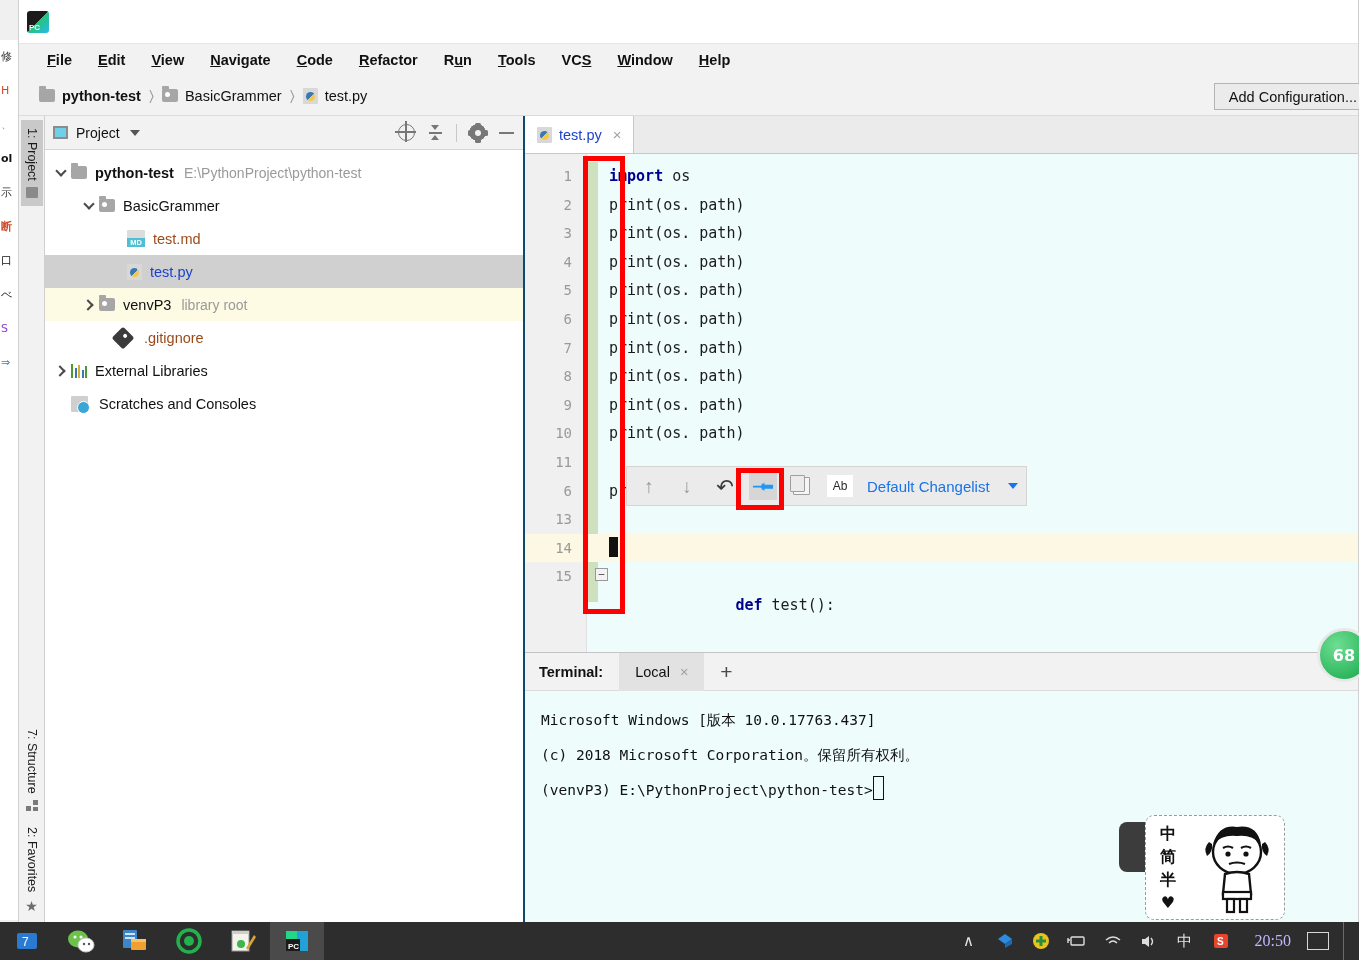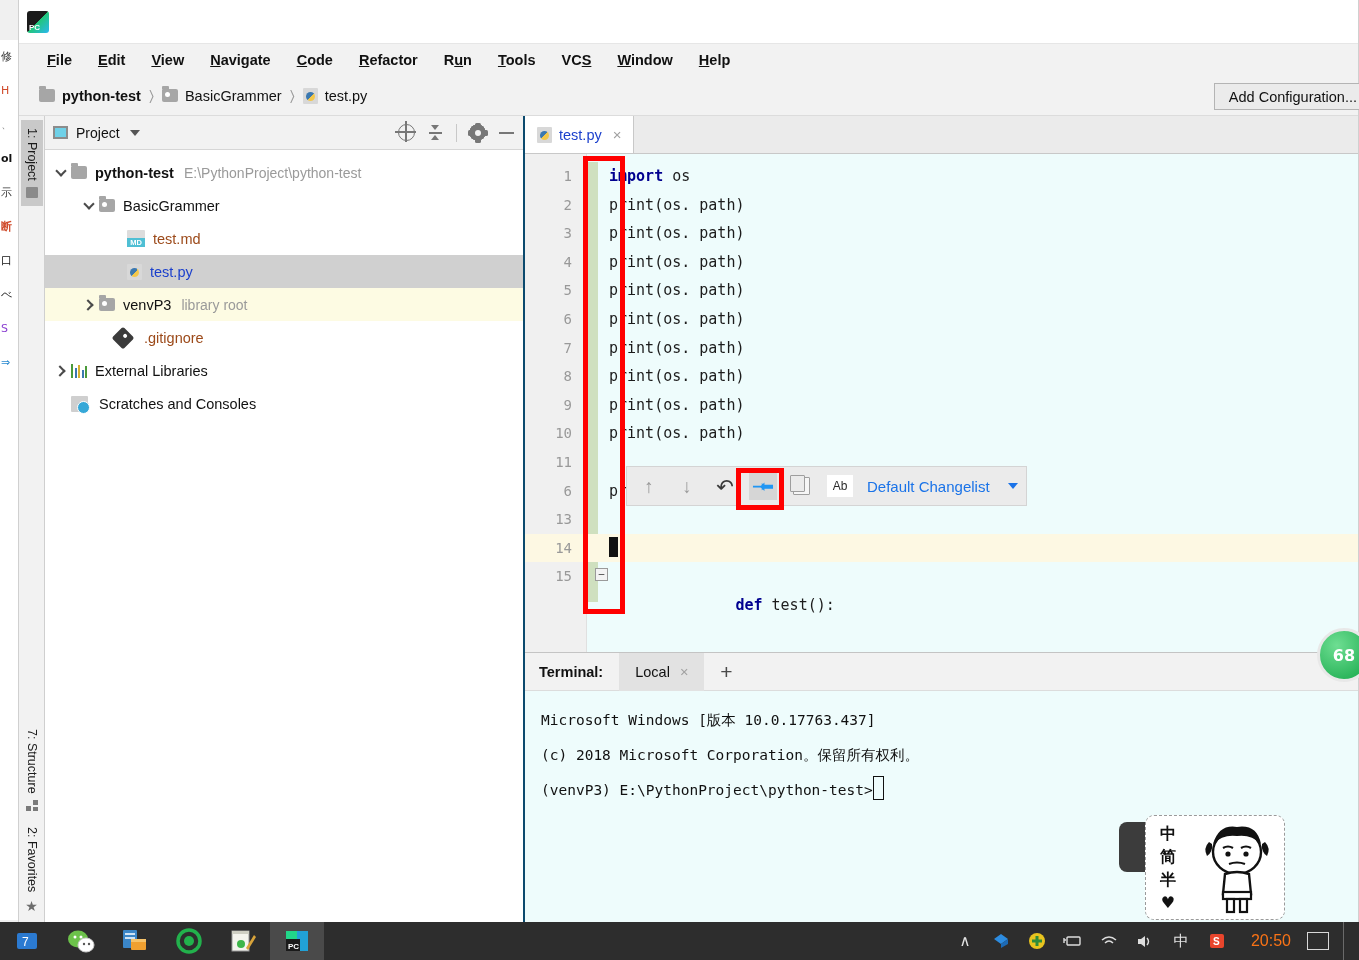--- a/index.html
+++ b/index.html
@@ -430,21 +430,21 @@
   .taskbar {
     position: absolute; left: 0; bottom: 0; width: 1359px; height: 38px;
     background: #2d2d2d; display: flex; align-items: center; z-index: 60;
   }
   .tb-slot { display: flex; align-items: center; justify-content: center;
     width: 54px; height: 38px; }
   .tb-slot.active { background: #4a4a4a; }
   .tray { margin-left: auto; display: flex; align-items: center; gap: 0; padding-right: 6px; }
   .tray-ico { width: 22px; height: 22px; margin: 0 7px; color: #e4e4e4;
     display: flex; align-items: center; justify-content: center; font-size: 15px; }
-  .clock { color: #f97316; font-size: 16px; padding: 0 16px; font-family: Liberation Sans, sans-serif; }
+  .clock { color: #c4b5fd; font-size: 16px; padding: 0 16px; font-family: Liberation Serif, serif; }
   .show-desktop { width: 10px; height: 38px; border-left: 1px solid #6a6a6a; }
   .notify-box { width: 22px; height: 18px; border: 1.7px solid #d8d8d8; margin-right: 14px; }
 </style>
 </head>
 <body>
 
 <div id="root">
 
   <div class="bg-sliver">
     <span style="color:#333">修</span>

